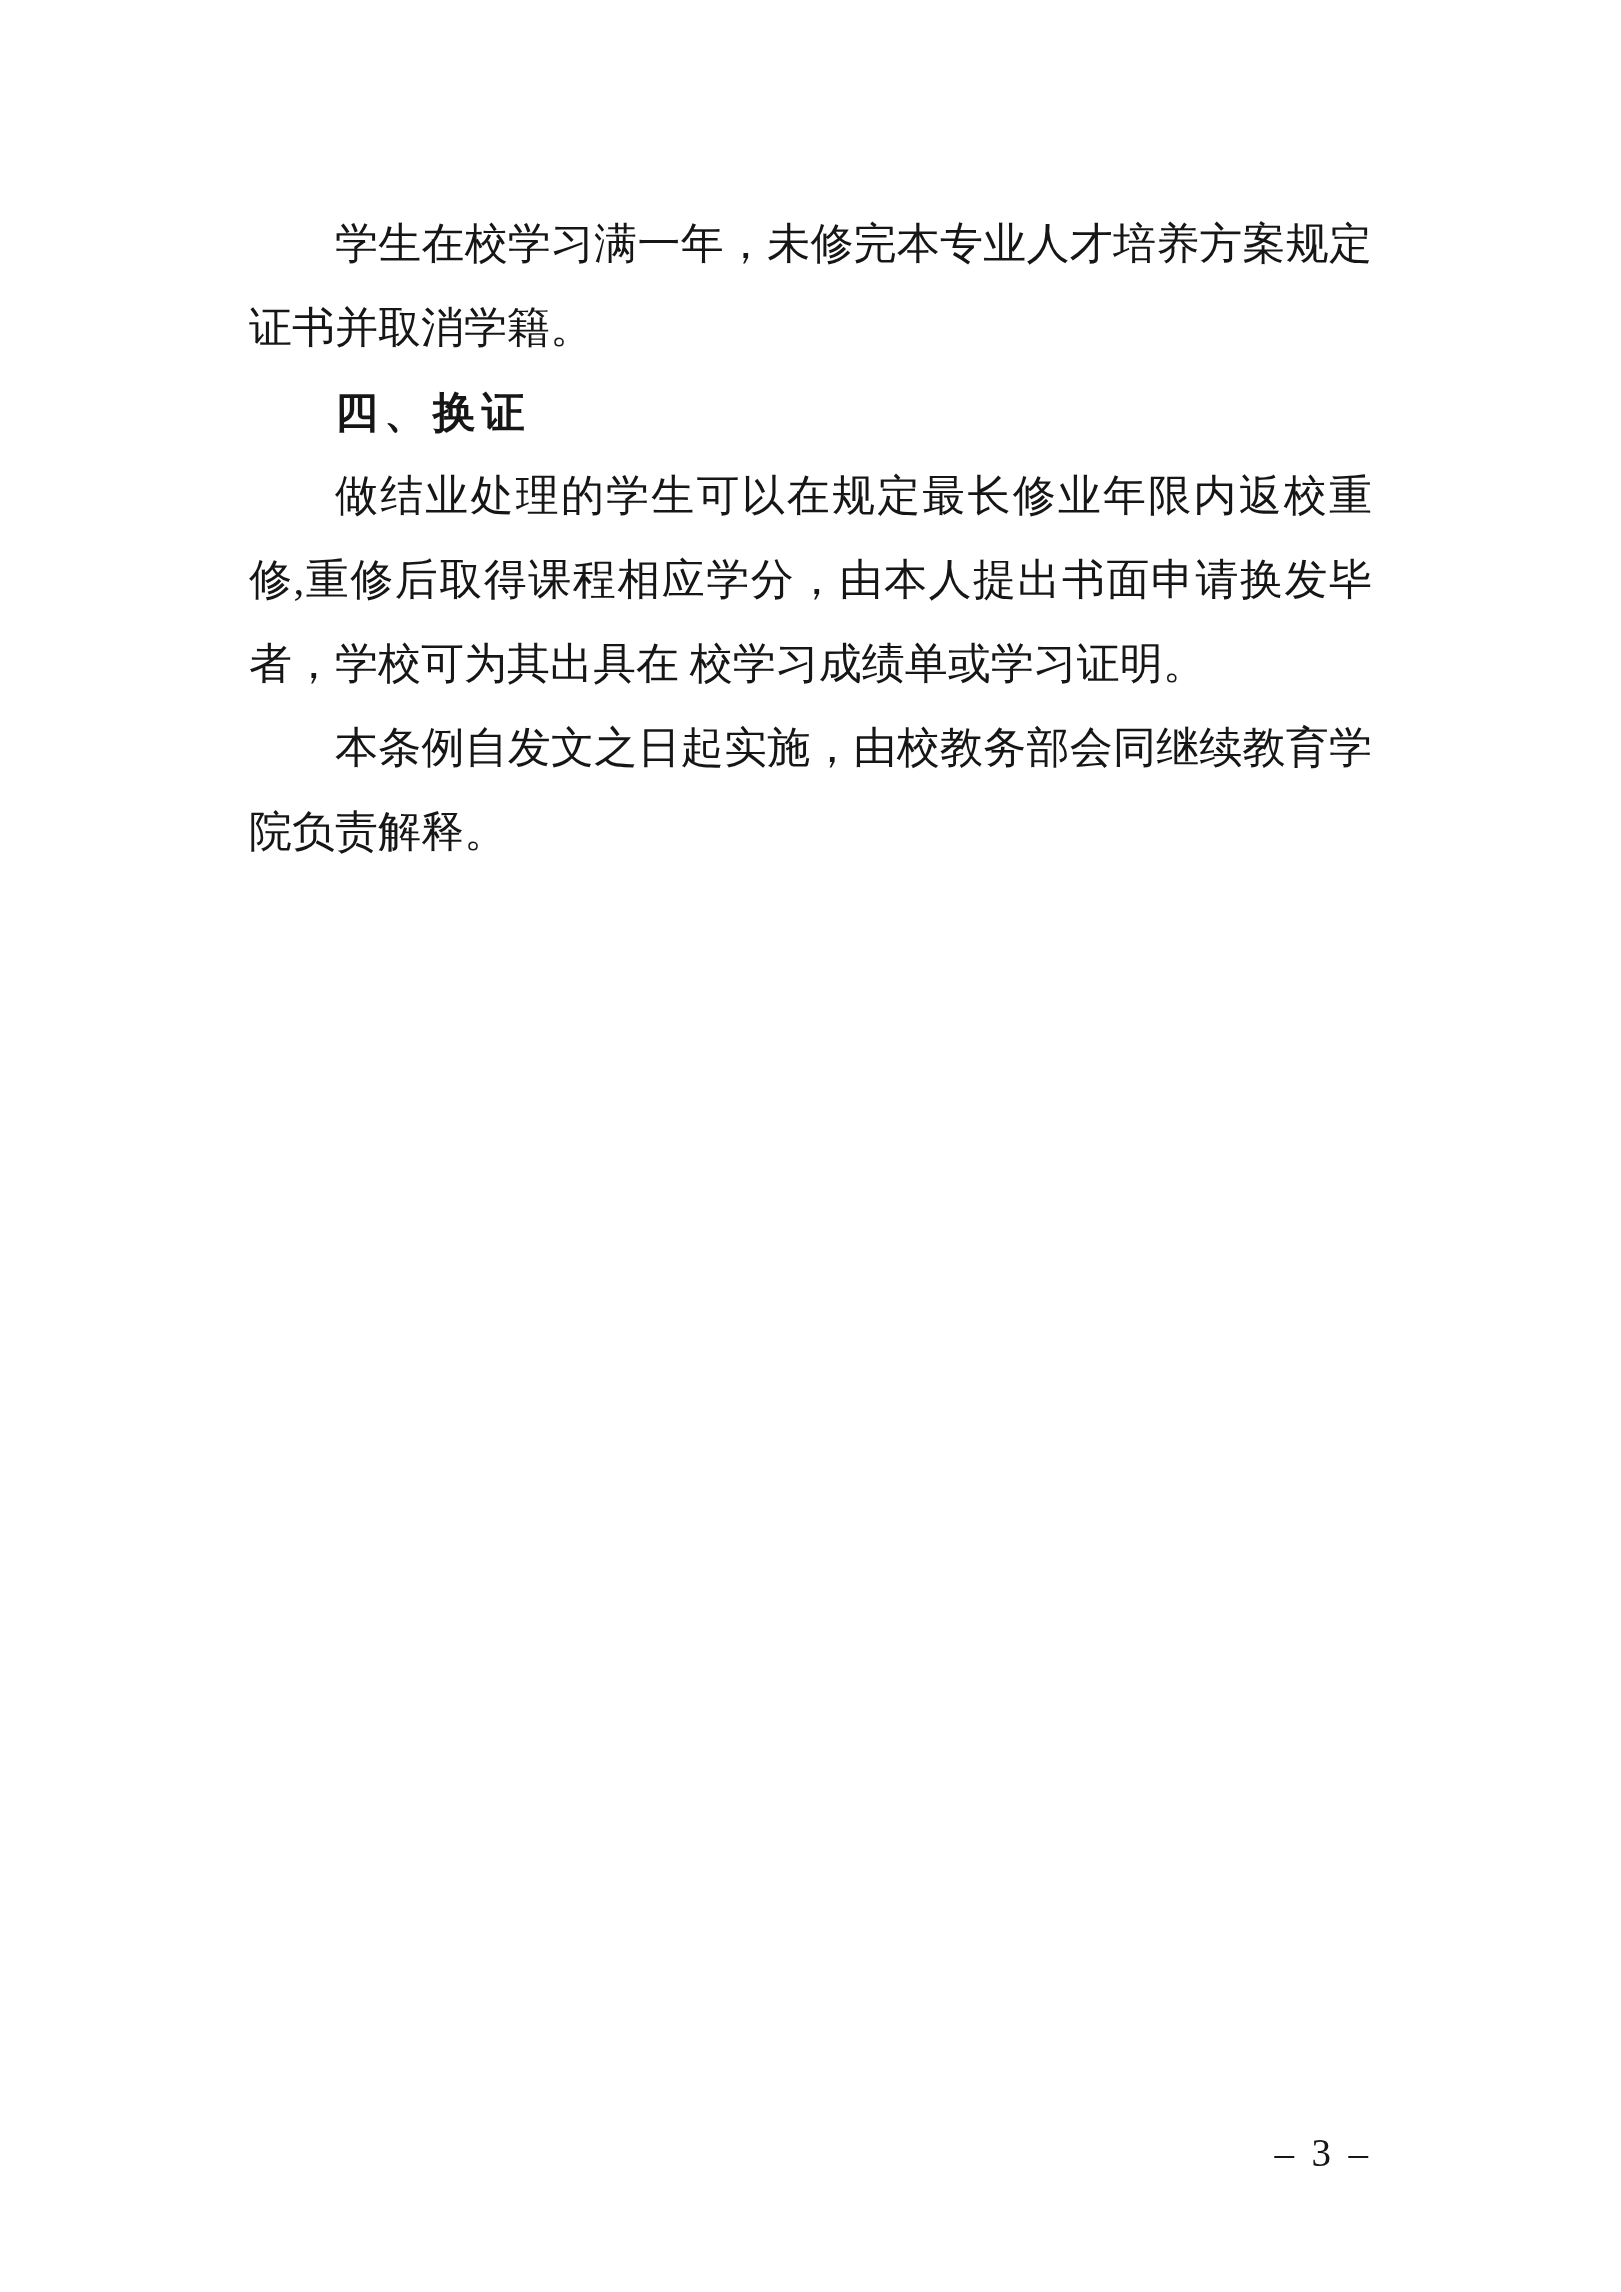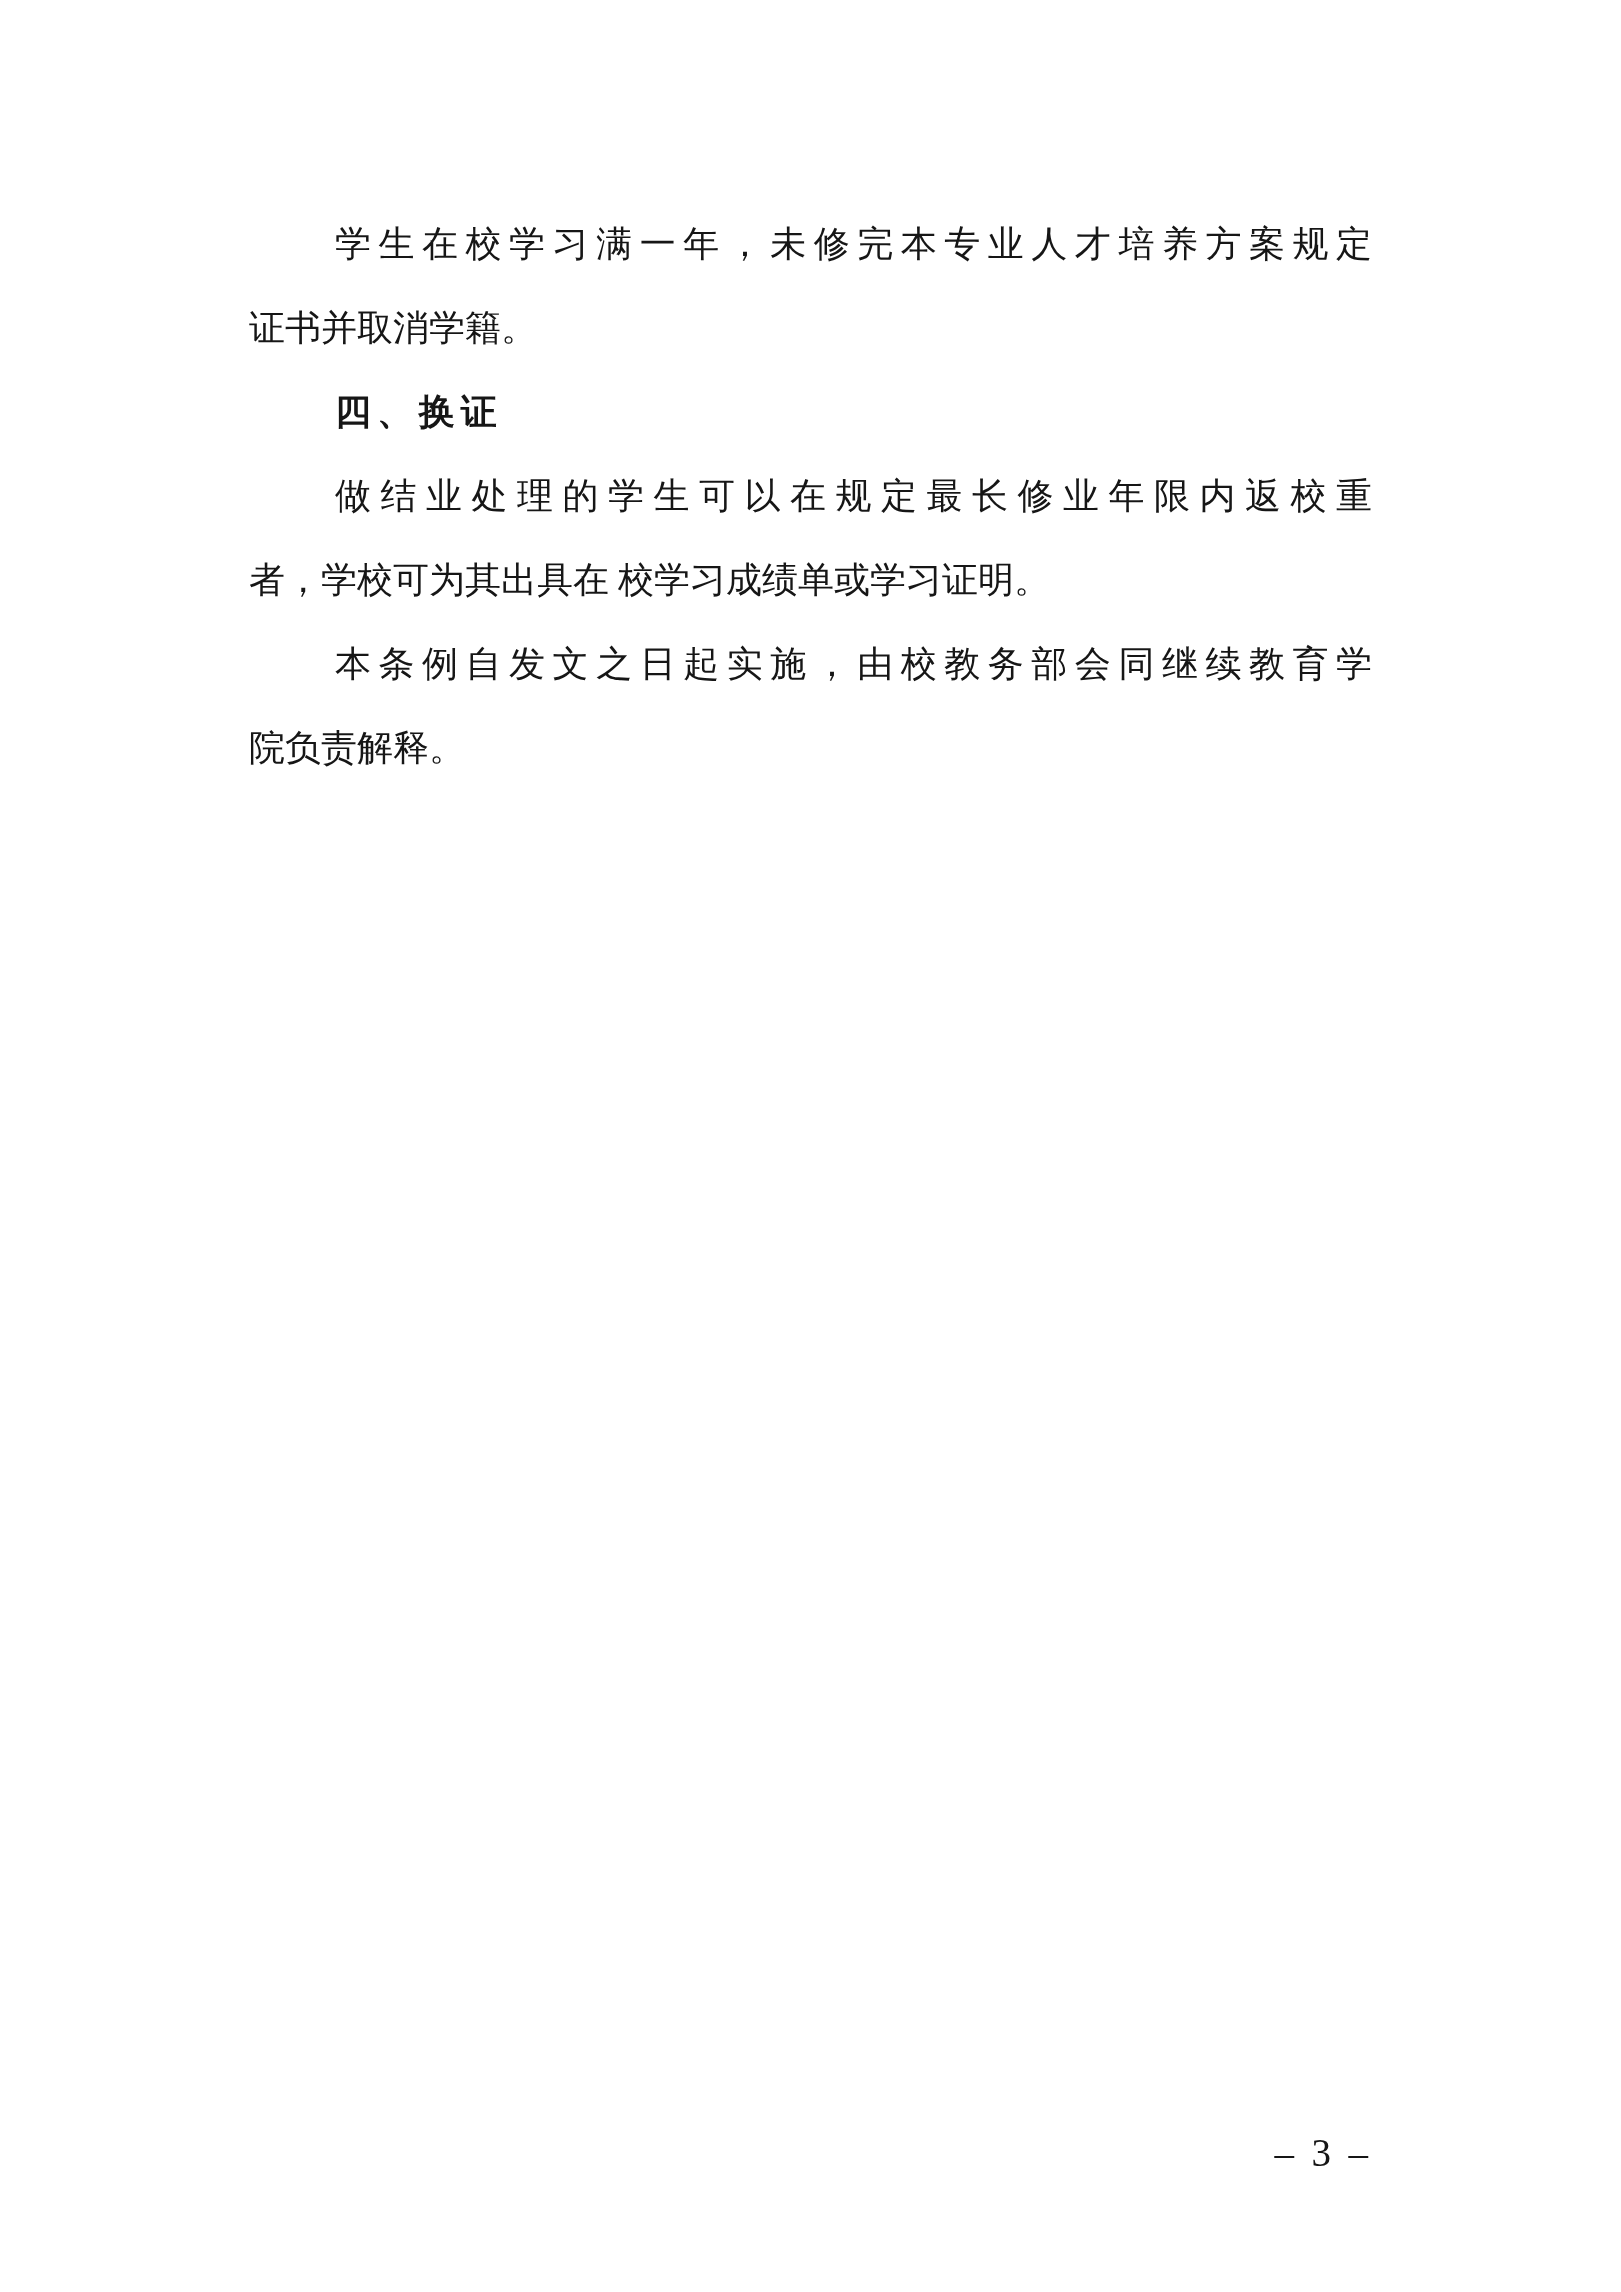--- a/index.html
+++ b/index.html
@@ -11,21 +11,21 @@
     background: #ffffff;
     color: #161616;
     overflow: hidden;
   }
   .content {
     position: absolute;
     left: 249px;
     top: 202px;
     width: 1123px;
     font-family: "Liberation Serif", "DejaVu Serif", serif;
-    font-size: 36px;
+    font-size: 43px;
     color: #161616;
   }
   .line {
     display: block;
     height: 84px;
     line-height: 84px;
     text-align: justify;
     text-align-last: justify;
     overflow: hidden;
   }
@@ -65,20 +65,21 @@
 
     <div>
       <span class="line indent">学生在校学习满一年，未修完本专业人才培养方案规定</span>
       <span class="line end">证书并取消学籍。</span>
     </div>
 
     <div class="line end indent heading">四、换证</div>
 
     <div>
       <span class="line indent">做结业处理的学生可以在规定最长修业年限内返校重</span>
+      <span class="line">修,重修后取得课程相应学分，由本人提出书面申请换发毕</span>
       <span class="line end">者，学校可为其出具在 校学习成绩单或学习证明。</span>
     </div>
 
     <div>
       <span class="line indent">本条例自发文之日起实施，由校教务部会同继续教育学</span>
       <span class="line end">院负责解释。</span>
     </div>
 
   </div>
 

